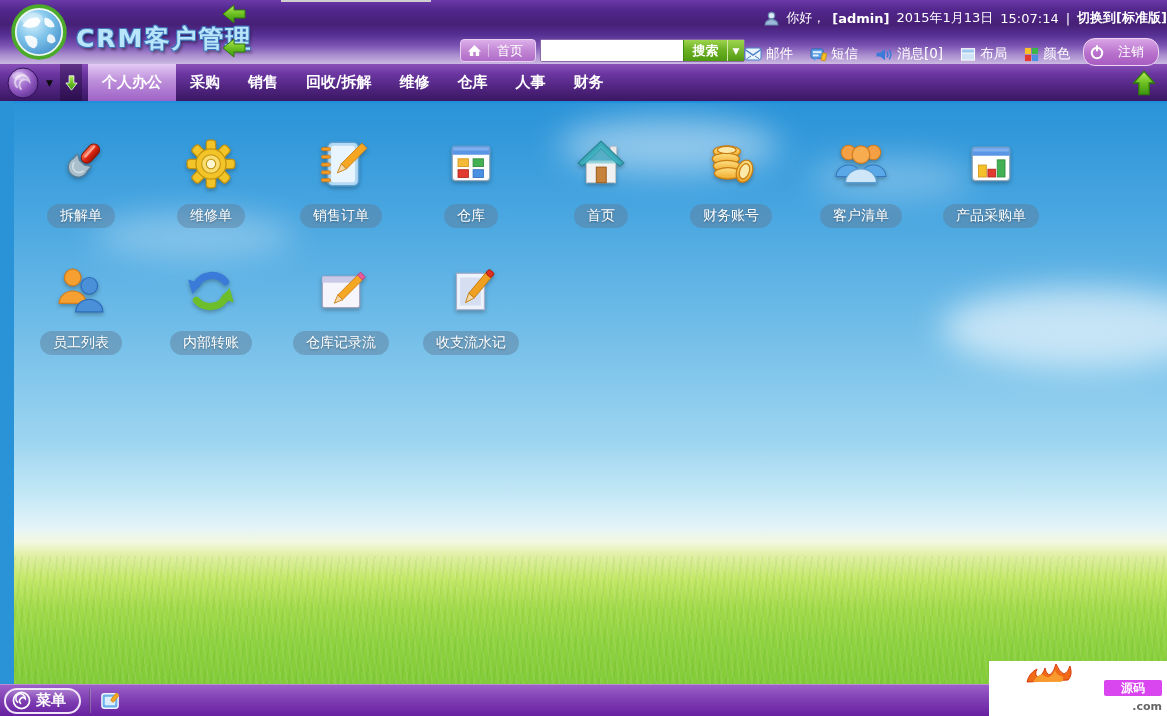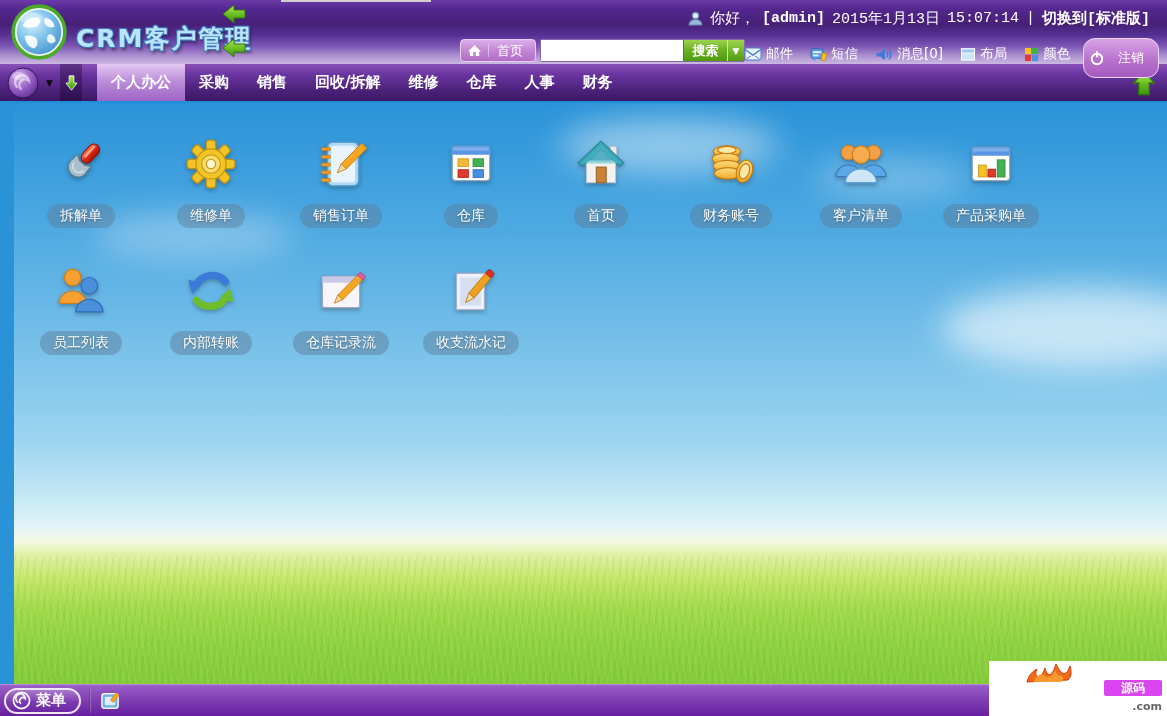--- a/index.html
+++ b/index.html
@@ -16,22 +16,22 @@
   .logo-wrap { position:absolute; left:10px; top:3px; width:58px; height:58px; }
   .app-title {
     position:absolute; left:76px; top:22px; font-size:25px; font-weight:bold; letter-spacing:2px;
     color:#b9e5fb;
     text-shadow:1px 1px 0 #3f74ba,-1px -1px 0 #3f74ba,1px -1px 0 #3f74ba,-1px 1px 0 #3f74ba,2px 3px 3px rgba(0,0,0,.45);
   }
   .arrow-left-1 { position:absolute; left:222px; top:4px; }
   .arrow-left-2 { position:absolute; left:222px; top:38px; }
 
   .user-info {
-    position:absolute; right:17px; top:9px; display:flex; align-items:center; gap:7px;
-    color:#ffffff; font-size:15px; white-space:nowrap;font-family:Liberation Mono, monospace;
+    position:absolute; right:0; top:9px; display:flex; align-items:center; gap:7px;
+    color:#ffffff; font-size:13px; white-space:nowrap;
   }
   .user-info .bold { font-weight:bold; }
 
   
   .home-btn {
     position:absolute; left:460px; top:39px; height:23px; display:flex; align-items:center;
     background:linear-gradient(180deg,#dcaeea 0%,#c287d4 50%,#b06cc8 100%);
     border:1px solid #e9cdf2; border-radius:4px; cursor:pointer;
   }
   .home-btn .ic { padding:0 6px; border-right:1px solid rgba(255,255,255,.45); display:flex; }
@@ -50,37 +50,37 @@
   .search-caret {
     width:17px; background:linear-gradient(180deg,#9ed44e,#4f9a10);
     border-left:1px solid #cfe8a8; color:#fff; font-size:9px;
     display:flex; align-items:center; justify-content:center; cursor:pointer;
   }
 
   .tool-strip { position:absolute; left:744px; top:38px; height:25px; display:flex; align-items:flex-end; gap:17px; }
   .tool-item { display:flex; align-items:center; gap:4px; color:#fff; font-size:13.5px; cursor:pointer; white-space:nowrap; }
 
   .logout-btn {
-    position:absolute; right:8px; top:38px; height:40px; width:76px; display:flex; align-items:center;
+    position:absolute; right:8px; top:38px; height:28px; width:76px; display:flex; align-items:center;
     border:1px solid #ecd4f4; border-radius:12px; overflow:hidden; cursor:pointer;
     background:linear-gradient(180deg,#d9a4e6 0%,#b871cc 55%,#a75cc0 100%);
   }
   .logout-btn .pw { width:26px; display:flex; justify-content:center; }
   .logout-btn .tx { flex:1; text-align:center; color:#fff; font-size:13px; padding-right:6px; }
 
   
   .menubar {
     position:absolute; top:64px; left:0; width:1167px; height:37px;
     background:linear-gradient(180deg,#8a50b8 0%,#6a35a0 28%,#50247f 65%,#3a1763 100%);
     display:flex; align-items:stretch; z-index:4;
   }
   .mb-logo { width:46px; display:flex; align-items:center; justify-content:center; }
   .mb-caret { width:14px; display:flex; align-items:center; color:#0c0c0c; font-size:9px; cursor:pointer; }
   .mb-downbox { width:22px; background:rgba(20,0,40,.35); display:flex; align-items:center; justify-content:center; cursor:pointer; }
-  .menu-items { display:flex; align-items:stretch; margin-left:15px; }
+  .menu-items { display:flex; align-items:stretch; margin-left:6px; }
   .menu-item {
     padding:0 14px; display:flex; align-items:center; color:#fff; font-size:15px; font-weight:bold;
     cursor:pointer; white-space:nowrap;
   }
   .menu-item.active { background:linear-gradient(180deg,#e3c9f3 0%,#bd8fda 45%,#9e63c7 100%); }
   .mb-up { margin-left:auto; display:flex; align-items:center; padding-right:10px; cursor:pointer; }
 
   
   .desktop {
     position:absolute; top:101px; left:0; width:1167px; height:583px;

